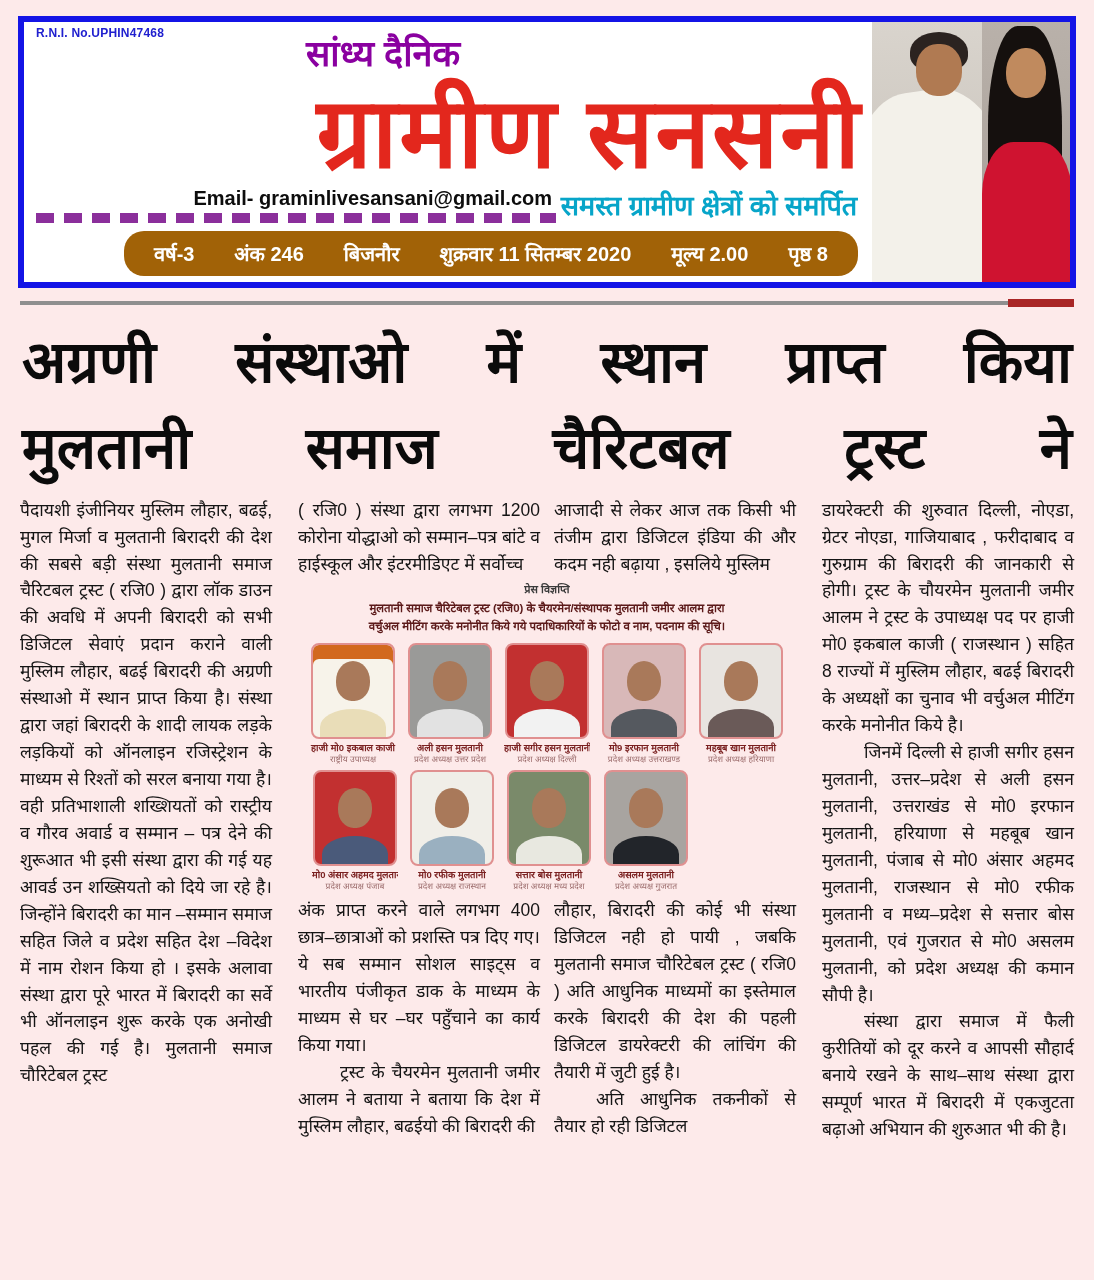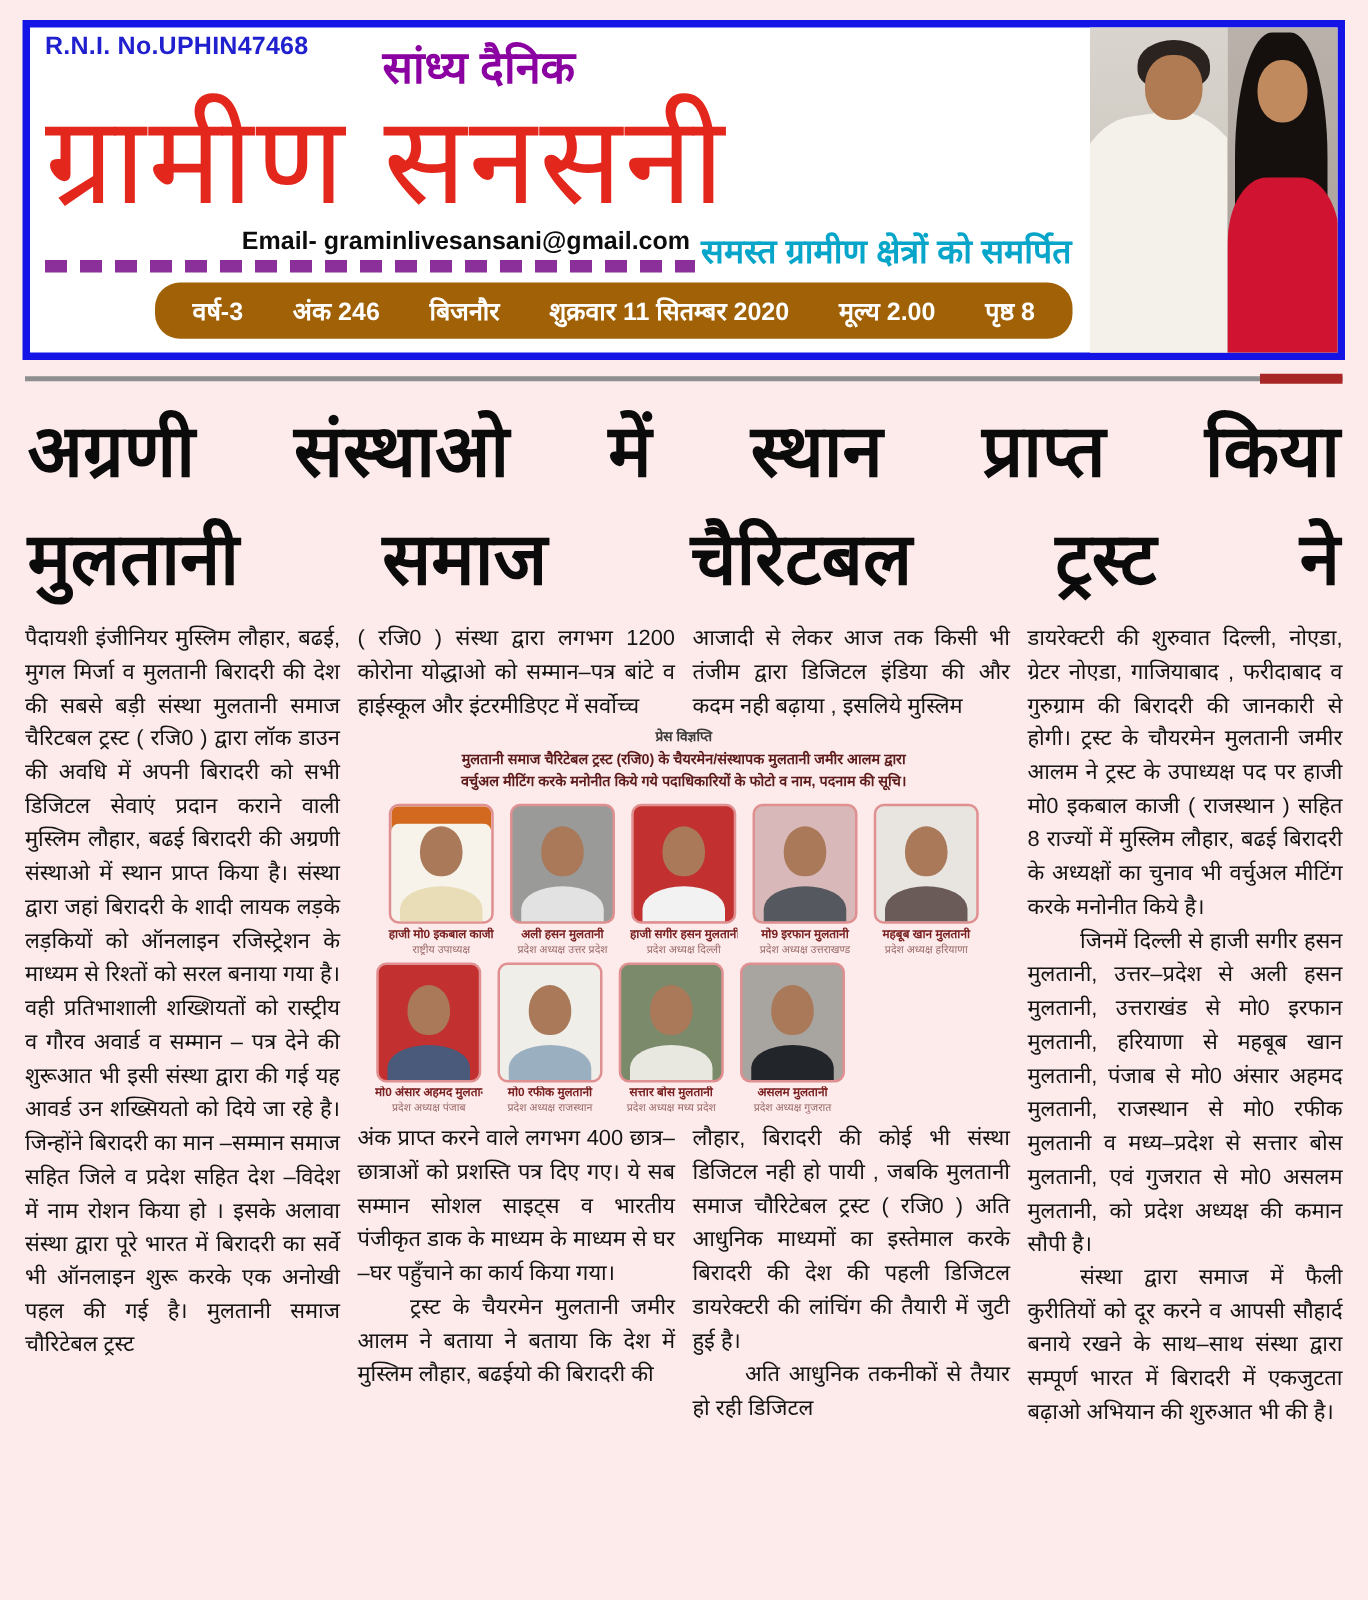--- a/index.html
+++ b/index.html
@@ -15,27 +15,27 @@
   
   .header-box {
     margin:16px 18px 0 18px;
     height:272px;
     background:#ffffff;
     border:6px solid #1414e6;
     display:flex;
   }
   .header-left { flex:1; position:relative; padding:4px 10px 6px 12px; display:flex; flex-direction:column; }
   .rni-row { display:flex; }
-  .rni { color:#2020cf; font-weight:bold; font-size:20px; letter-spacing:.2px; }
+  .rni { color:#2020cf; font-weight:bold; font-size:12px; letter-spacing:.2px; }
   .edition { position:absolute; top:6px; left:282px; color:#8a00a0; font-weight:bold; font-size:36px; }
   .masthead {
-    margin-top:30px;
-    text-align:left;
+    margin-top:44px;
+    text-align:right;
     color:#e3271d;
-    font-weight:400;
+    font-weight:700;
     font-size:98px;
     line-height:1.02;
     letter-spacing:2px;
     white-space:nowrap;
   }
   .email-tag-row { display:flex; align-items:flex-end; margin-top:2px; }
   .email-wrap { width:520px; text-align:right; }
   .email { font-weight:bold; font-size:20px; color:#0d0d0d; padding-right:4px; }
   .dashes { margin-top:3px; height:10px; background:repeating-linear-gradient(90deg,#8b2f9b 0 18px,transparent 18px 28px); }
   .tagline { flex:1; text-align:center; color:#07a5c9; font-weight:bold; font-size:27px; padding-bottom:0px; white-space:nowrap; }
@@ -68,21 +68,21 @@
 
   
   .section-divider { margin:13px 20px 0 20px; height:4px; background:#8f8f8f; position:relative; }
   .section-divider::after { content:""; position:absolute; right:0; top:-2px; width:66px; height:8px; background:#a92626; }
 
   
   .headline { margin:14px 22px 4px 22px; color:#0b0b0b; font-weight:bold; font-size:58px; line-height:1.48; }
   .headline .hl-line { text-align:justify; text-align-last:justify; white-space:nowrap; }
 
   
-  .body-wrap { margin:6px 20px 0 20px; display:flex; gap:14px; }
+  .body-wrap { margin:6px 20px 0 20px; display:flex; gap:26px; }
   .colw { width:252px; flex:0 0 auto; }
   .mid { flex:1; display:flex; flex-direction:column; }
   .mid-row { display:flex; gap:14px;justify-content:center; }
   .mid-col { flex:1; }
   .para { font-size:17.5px; line-height:1.54; text-align:justify; color:#141414; }
   .para + .para { text-indent:2.4em; }
 
   
   .press-note { margin:4px 2px 6px 2px; text-align:center; }
   .pn-heading { font-size:11px; font-weight:bold; color:#3a3a3a; margin-bottom:4px; }

